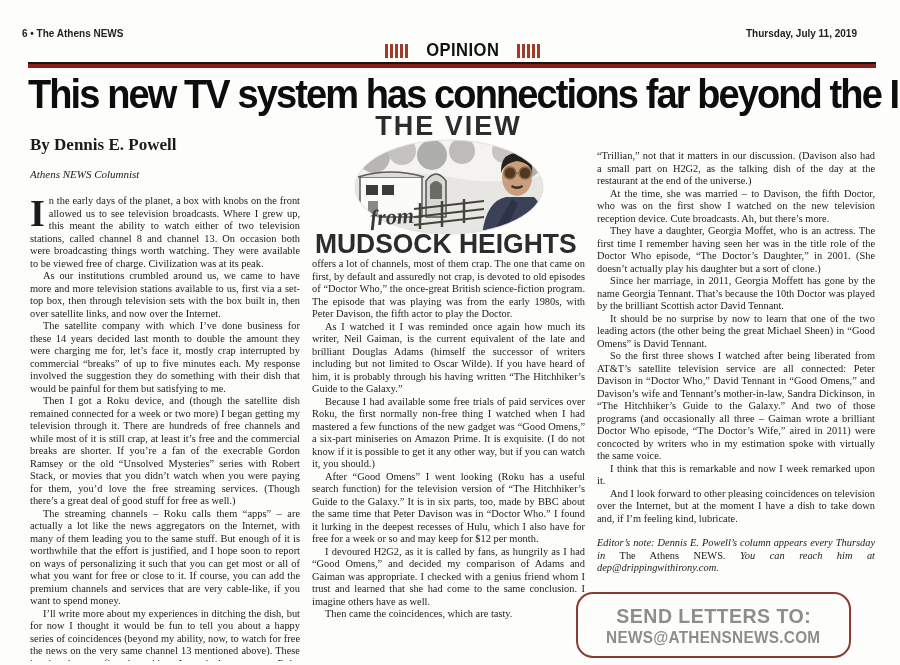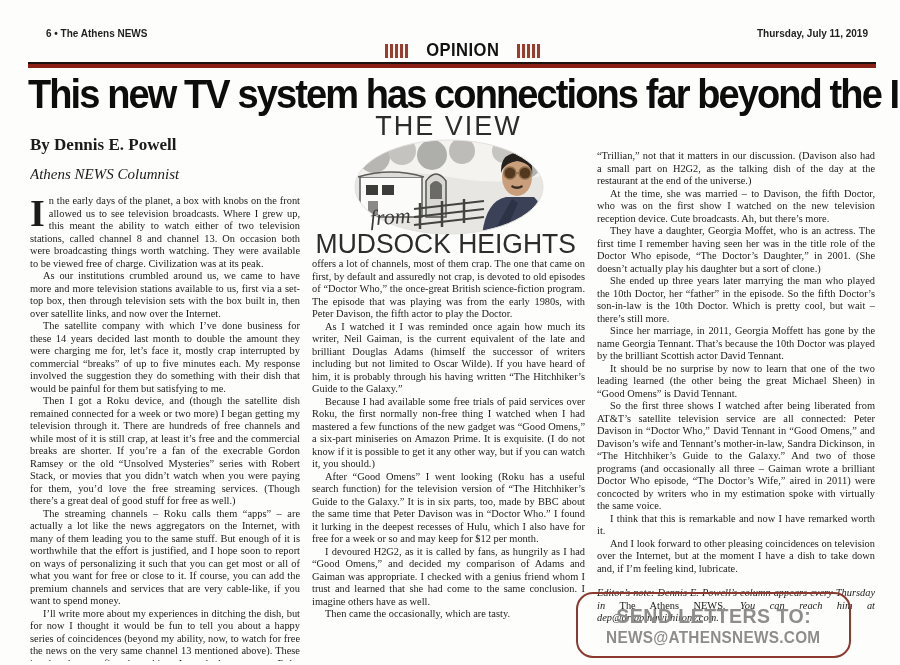--- a/index.html
+++ b/index.html
@@ -2,22 +2,22 @@
 <html style="--bars-red: #a03a2b; --rule-red: #8a1f15; --box-border-red: #8c3a30; --letters-gray: #8f8d8b;"><head>
 <meta charset="utf-8">
 <style>
   html,body{margin:0;padding:0;background:#ffffff;}
   #page{position:relative;width:900px;height:665px;background:#fdfdfc;overflow:hidden;
         font-family:"Liberation Serif", serif;color:#1b1b1b;}
 
   
   .folio{position:absolute;top:28px;font-family:"Liberation Sans", sans-serif;
          font-weight:bold;font-size:10px;color:#1f1f1f;}
-  #folio-left{left:46px;}
-  #folio-right{right:32px;font-weight:bold;}
+  #folio-left{left:22px;}
+  #folio-right{right:43px;font-weight:bold;}
   .section-banner{position:absolute;top:40px;left:0;width:100%;text-align:center;}
   .section-inner{display:inline-flex;align-items:center;gap:14px;padding-left:26px;}
   .tick-bars{width:24px;height:14px;
       background:repeating-linear-gradient(90deg,var(--bars-red,#a03a2b) 0 3px,transparent 3px 5px);}
   .section-label{font-family:"Liberation Sans", sans-serif;font-weight:bold;font-size:18px;
       letter-spacing:.5px;color:#121212;transform:scaleX(.92);}
   .rule{position:absolute;top:62px;left:28px;right:24px;height:4px;
       background:var(--rule-red,#8a1f15);border-top:2px solid #1c1210;}
 
   
@@ -28,29 +28,29 @@
 
   
   .col{position:absolute;overflow:hidden;font-size:10.4px;line-height:12.5px;
        text-align:justify;}
   #col1{left:30px;top:121px;width:270px;height:540px;}
   #col2{left:312px;top:112px;width:273px;height:550px;}
   #col3{left:597px;top:118px;width:278px;height:474px;margin-top:32px;}
   .para{margin:0;text-indent:13px;}
   .para.no-indent{text-indent:0;}
   .byline{font-weight:bold;font-size:17px;line-height:13px;text-indent:0;}
-  .byline-title{font-style:italic;font-size:15px;line-height:13px;margin-bottom:14px;text-indent:0;}
+  .byline-title{font-style:italic;font-size:11px;line-height:13px;margin-bottom:14px;text-indent:0;}
   .dropcap{float:left;font-size:38px;line-height:33px;font-weight:bold;
       padding:2px 4px 0 0;font-family:"Liberation Serif", serif;}
   .editors-note{margin-top:12px;font-style:italic;}
   .editors-note .roman{font-style:normal;}
 
   
   #mudsock{width:273px;height:146px;position:relative;margin-bottom:4px;
-      font-family:"Liberation Sans", sans-serif;color:#2c2c2c;text-align:center;}
+      font-family:"Liberation Sans", sans-serif;color:#2c2c2c;text-align:center;font-weight:bold;}
   .mud-line1{font-size:27px;letter-spacing:2px;line-height:28px;}
   .mud-oval{position:absolute;left:42px;top:27px;}
   .mud-from{position:absolute;left:58px;top:99px;font-family:"Liberation Serif", serif;
       font-style:italic;font-size:22px;color:#3a3a3a;transform:rotate(-4deg);}
   .mud-line3{position:absolute;left:-2px;top:118px;width:277px;font-size:27px;
       letter-spacing:0;line-height:28px;white-space:nowrap;transform:scaleX(.98);transform-origin:left;}
   #col2 .bodytext{position:absolute;top:146px;left:0;width:273px;height:404px;overflow:hidden;}
 
   
   #letters-box{position:absolute;left:576px;top:592px;width:271px;height:62px;
@@ -137,34 +137,33 @@
       </svg>
       <div class="mud-from">from</div>
       <div class="mud-line3">MUDSOCK HEIGHTS</div>
     </div>
     <div class="bodytext">
         <p class="para no-indent">offers a lot of channels, most of them crap. The one that came on first, by default and assuredly not crap, is devoted to old episodes of “Doctor Who,” the once-great British science-fiction program. The episode that was playing was from the early 1980s, with Peter Davison, the fifth actor to play the Doctor.</p>
         <p class="para">As I watched it I was reminded once again how much its writer, Neil Gaiman, is the current equivalent of the late and brilliant Douglas Adams (himself the successor of writers including but not limited to Oscar Wilde). If you have heard of him, it is probably through his having written “The Hitchhiker’s Guide to the Galaxy.”</p>
         <p class="para">Because I had available some free trials of paid services over Roku, the first normally non-free thing I watched when I had mastered a few functions of the new gadget was “Good Omens,” a six-part miniseries on Amazon Prime. It is exquisite. (I do not know if it is possible to get it any other way, but if you can watch it, you should.)</p>
         <p class="para">After “Good Omens” I went looking (Roku has a useful search function) for the television version of “The Hitchhiker’s Guide to the Galaxy.” It is in six parts, too, made by BBC about the same time that Peter Davison was in “Doctor Who.” I found it lurking in the deepest recesses of Hulu, which I also have for free for a week or so and may keep for $12 per month.</p>
         <p class="para">I devoured H2G2, as it is called by fans, as hungrily as I had “Good Omens,” and decided my comparison of Adams and Gaiman was appropriate. I checked with a genius friend whom I trust and learned that she had come to the same conclusion. I imagine others have as well.</p>
-        <p class="para">Then came the occasionally, which are tasty.</p>
+        <p class="para">Then came the coincidences, which are tasty.</p>
       </div>
   </div>
 
   <div id="col3" class="col">
     <div>
         <p class="para no-indent">“Trillian,” not that it matters in our discussion. (Davison also had a small part on H2G2, as the talking dish of the day at the restaurant at the end of the universe.)</p>
         <p class="para">At the time, she was married – to Davison, the fifth Doctor, who was on the first show I watched on the new television reception device. Cute broadcasts. Ah, but there’s more.</p>
         <p class="para">They have a daughter, Georgia Moffet, who is an actress. The first time I remember having seen her was in the title role of the Doctor Who episode, “The Doctor’s Daughter,” in 2001. (She doesn’t actually play his daughter but a sort of clone.)</p>
-        <p class="para">She ended up three years later marrying the man who played the 10th Doctor, her “father” in the episode. So the fifth Doctor’s son-in-law is the 10th Doctor. Which is pretty cool, but wait – there’s still more.</p>
         <p class="para">Since her marriage, in 2011, Georgia Moffett has gone by the name Georgia Tennant. That’s because the 10th Doctor was played by the brilliant Scottish actor David Tennant.</p>
-        <p class="para">It should be no surprise by now to learn that one of the two leading learned (the other being the great Michael Sheen) in “Good Omens” is David Tennant.</p>
+        <p class="para">It should be no surprise by now to learn that one of the two leading actors (the other being the great Michael Sheen) in “Good Omens” is David Tennant.</p>
         <p class="para">So the first three shows I watched after being liberated from AT&amp;T’s satellite television service are all connected: Peter Davison in “Doctor Who,” David Tennant in “Good Omens,” and Davison’s wife and Tennant’s mother-in-law, Sandra Dickinson, in “The Hitchhiker’s Guide to the Galaxy.” And two of those programs (and occasionally all three – Gaiman wrote a brilliant Doctor Who episode, “The Doctor’s Wife,” aired in 2011) were concocted by writers who in my estimation spoke with virtually the same voice.</p>
-        <p class="para">I think that this is remarkable and now I have remarked worth it.</p>
+        <p class="para">I think that this is remarkable and now I week remarked upon it.</p>
         <p class="para">And I look forward to other pleasing coincidences on television over the Internet, but at the moment I have a dish to take down and, if I’m feeling kind, lubricate.</p>
       </div>
     <p class="para editors-note no-indent"><span class="">Editor’s note: Dennis E. Powell’s column appears every Thursday in </span><span class="roman">The Athens NEWS</span><span class="">. You can reach him at dep@drippingwithirony.com.</span></p>
   </div>
 
   <div id="letters-box">
     <div class="letters-line1">SEND LETTERS TO:</div>
     <div class="letters-line2">NEWS@ATHENSNEWS.COM</div>
   </div>
 

